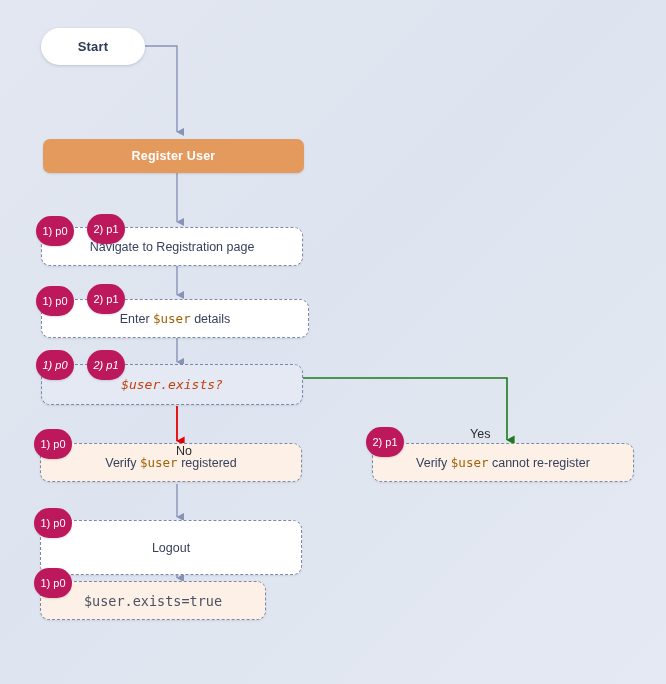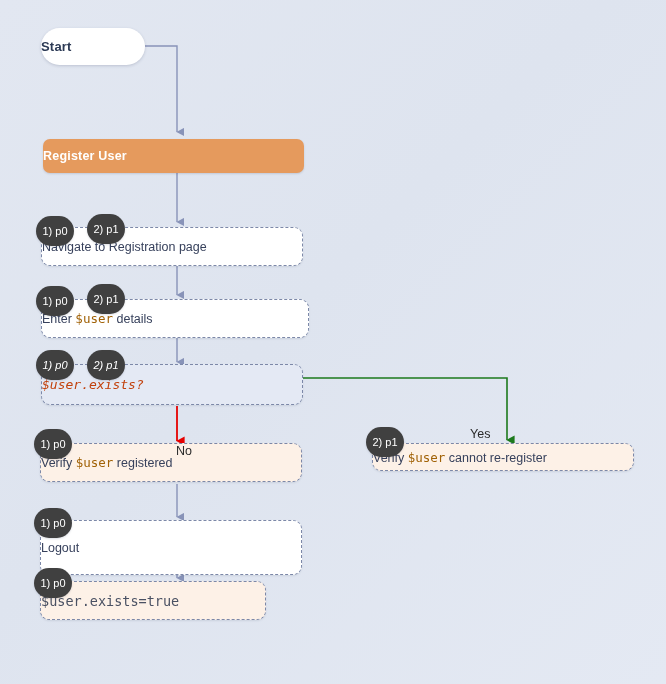--- a/index.html
+++ b/index.html
@@ -26,21 +26,21 @@
     height: 684px;
     pointer-events: none;
   }
 
   
   .node {
     position: absolute;
     box-sizing: border-box;
     display: flex;
     align-items: center;
-    justify-content: flex-start;
+    justify-content: center;
   }
 
   .start-node {
     background: #ffffff;
     border-radius: 999px;
     box-shadow: 0 1px 3px rgba(60, 70, 100, 0.22);
     color: #2c3a55;
     font-weight: bold;
     font-size: 13px;
     letter-spacing: 0.2px;
@@ -85,21 +85,21 @@
     color: #a16207;
     font-size: 12.5px;
   }
 
   
   .badge {
     position: absolute;
     display: flex;
     align-items: center;
     justify-content: center;
-    background: #404040;
+    background: #be185d;
     color: #ffffff;
     border-radius: 999px;
     font-size: 11px;
     width: 38px;
     height: 30px;
     box-shadow: 0 1px 2px rgba(60, 70, 100, 0.18);
     z-index: 4;
     text-align: center;
   }
   .badge.italic { font-style: italic; }
@@ -177,21 +177,21 @@
     <span class="label">$user.exists?</span>
   </div>
   <div class="badge italic" style="left:36px; top:350px;">1) p0</div>
   <div class="badge italic" style="left:87px; top:350px;">2) p1</div>
 
   <div class="node step-node fill-cream" style="left:40px; top:443px; width:262px; height:39px;">
     <span class="label"><span>Verify </span><span class="var">$user</span><span> registered</span></span>
   </div>
   <div class="badge" style="left:34px; top:429px;">1) p0</div>
 
-  <div class="node step-node fill-cream" style="left:372px; top:443px; width:262px; height:28px;">
+  <div class="node step-node fill-cream" style="left:372px; top:443px; width:262px; height:39px;">
     <span class="label"><span>Verify </span><span class="var">$user</span><span> cannot re-register</span></span>
   </div>
   <div class="badge" style="left:366px; top:427px;">2) p1</div>
 
   <div class="node step-node fill-white" style="left:40px; top:520px; width:262px; height:55px;">
     <span class="label">Logout</span>
   </div>
   <div class="badge" style="left:34px; top:508px;">1) p0</div>
 
   <div class="node step-node mono fill-cream" style="left:40px; top:581px; width:226px; height:39px;">

